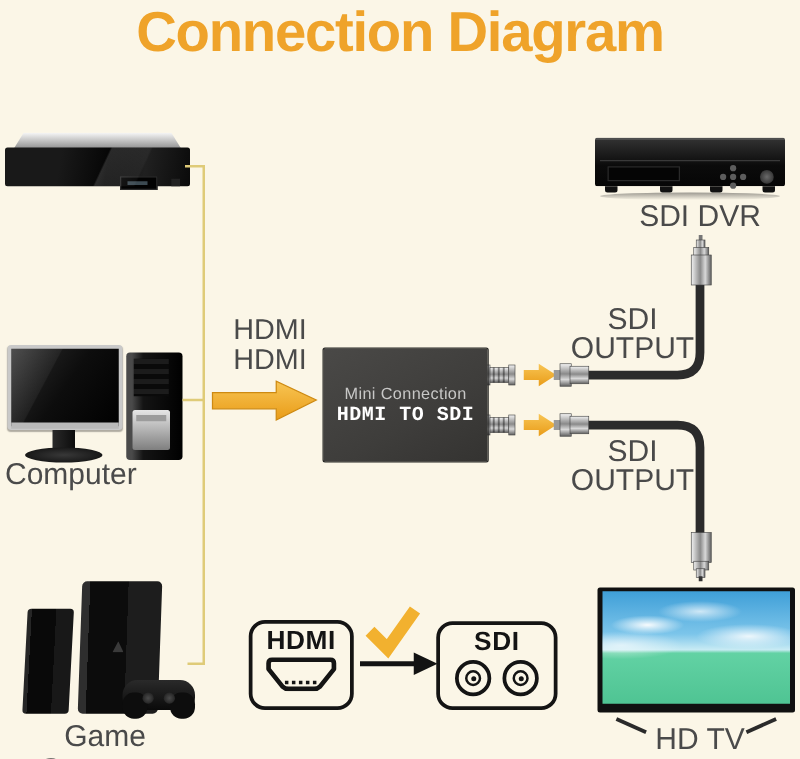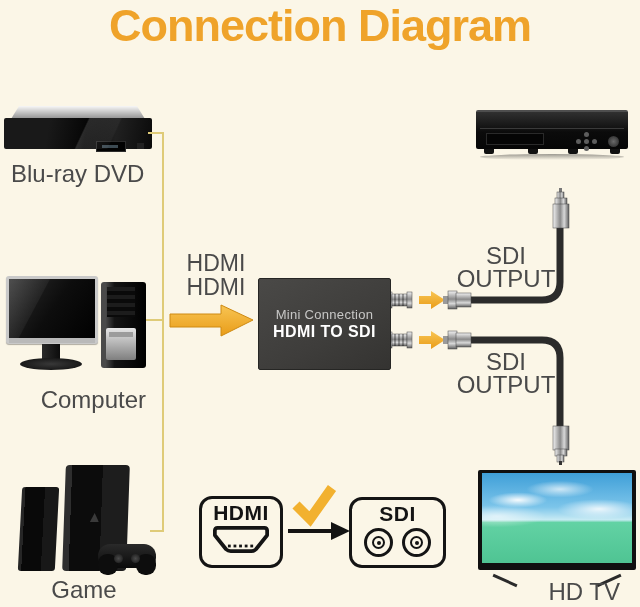--- a/index.html
+++ b/index.html
@@ -98,21 +98,21 @@
   .tv .legL,.tv .legR{position:absolute;bottom:0;width:26px;height:3px;background:#2a2a2a;}
   .tv .legL{left:14px;transform:rotate(24deg);}
   .tv .legR{right:14px;transform:rotate(-24deg);}
 
   
   .converter{position:absolute;left:258px;top:278px;width:131px;height:90px;
     background:linear-gradient(150deg,#4a4947 0%,#3e3d3b 60%,#343331 100%);
     border:1px solid #262624;border-radius:2px;
     display:flex;flex-direction:column;justify-content:center;align-items:center;z-index:4;}
   .conv-line1{color:#c7c7c6;font-size:13px;letter-spacing:.3px;}
-  .conv-line2{color:#fff;font-size:16px;font-weight:bold;letter-spacing:.4px;margin-top:1px;}
+  .conv-line2{color:#fff;font-size:16px;font-weight:bold;letter-spacing:.4px;margin-top:1px;font-family:Liberation Mono, monospace;}
 
   
   .io-label{position:absolute;color:#4A4A4A;text-align:center;}
   .io-label span{display:block;}
   .hdmi-input{left:170px;top:251px;width:92px;font-size:23px;line-height:24px;}
   .sdi-out-top{left:450px;top:244px;width:112px;font-size:24px;line-height:23px;}
   .sdi-out-bottom{left:450px;top:350px;width:112px;font-size:24px;line-height:23px;}
 
   
   .overlay{position:absolute;left:0;top:0;z-index:3;pointer-events:none;}
@@ -140,35 +140,34 @@
 
   <div class="bluray">
     <div class="top"></div>
     <div class="body">
       <div class="display">
           <i></i>
         </div>
       <div class="btn"></div>
     </div>
   </div>
-  <div class="dev-label" style="left:11px;top:161px;">Blu-ray DVD</div>
 
   <div class="computer">
     <div class="monitor">
       <div class="screen"></div>
       <div class="chin"></div>
     </div>
     <div class="mon-neck"></div>
     <div class="mon-base"></div>
     <div class="tower">
       <div class="vents"></div>
       <div class="panel"></div>
     </div>
   </div>
-  <div class="dev-label" style="left:4px;top:387px;width:142px;text-align:right;">Computer</div>
+  <div class="dev-label" style="left:4px;top:367px;width:142px;text-align:left;">Computer</div>
 
   <div class="console">
     <div class="slab1"></div>
     <div class="slab2"></div>
     <div class="pad">
       <div class="bodyp"></div>
       <div class="gripL"></div>
       <div class="gripR"></div>
       <div class="stick1"></div>
       <div class="stick2"></div>
@@ -186,28 +185,29 @@
       <div class="d4"></div>
       <div class="d5"></div>
       <div class="knob"></div>
     </div>
     <div class="foot f1"></div>
     <div class="foot f2"></div>
     <div class="foot f3"></div>
     <div class="foot f4"></div>
     <div class="refl"></div>
   </div>
+  <div class="dev-label" style="left:496px;top:161px;width:128px;text-align:center;">SDI DVR</div>
 
   <div class="tv">
     <div class="frame"></div>
     <div class="screen"></div>
     <div class="legL"></div>
     <div class="legR"></div>
   </div>
-  <div class="dev-label" style="left:500px;top:579px;width:120px;text-align:right;">HD TV</div>
+  <div class="dev-label" style="left:500px;top:579px;width:120px;text-align:center;">HD TV</div>
 
   <div class="converter">
     <div class="conv-line1">Mini Connection</div>
     <div class="conv-line2">HDMI TO SDI</div>
   </div>
 
   <div class="io-label hdmi-input">
     <span>HDMI</span>
     <span>HDMI</span>
   </div>

